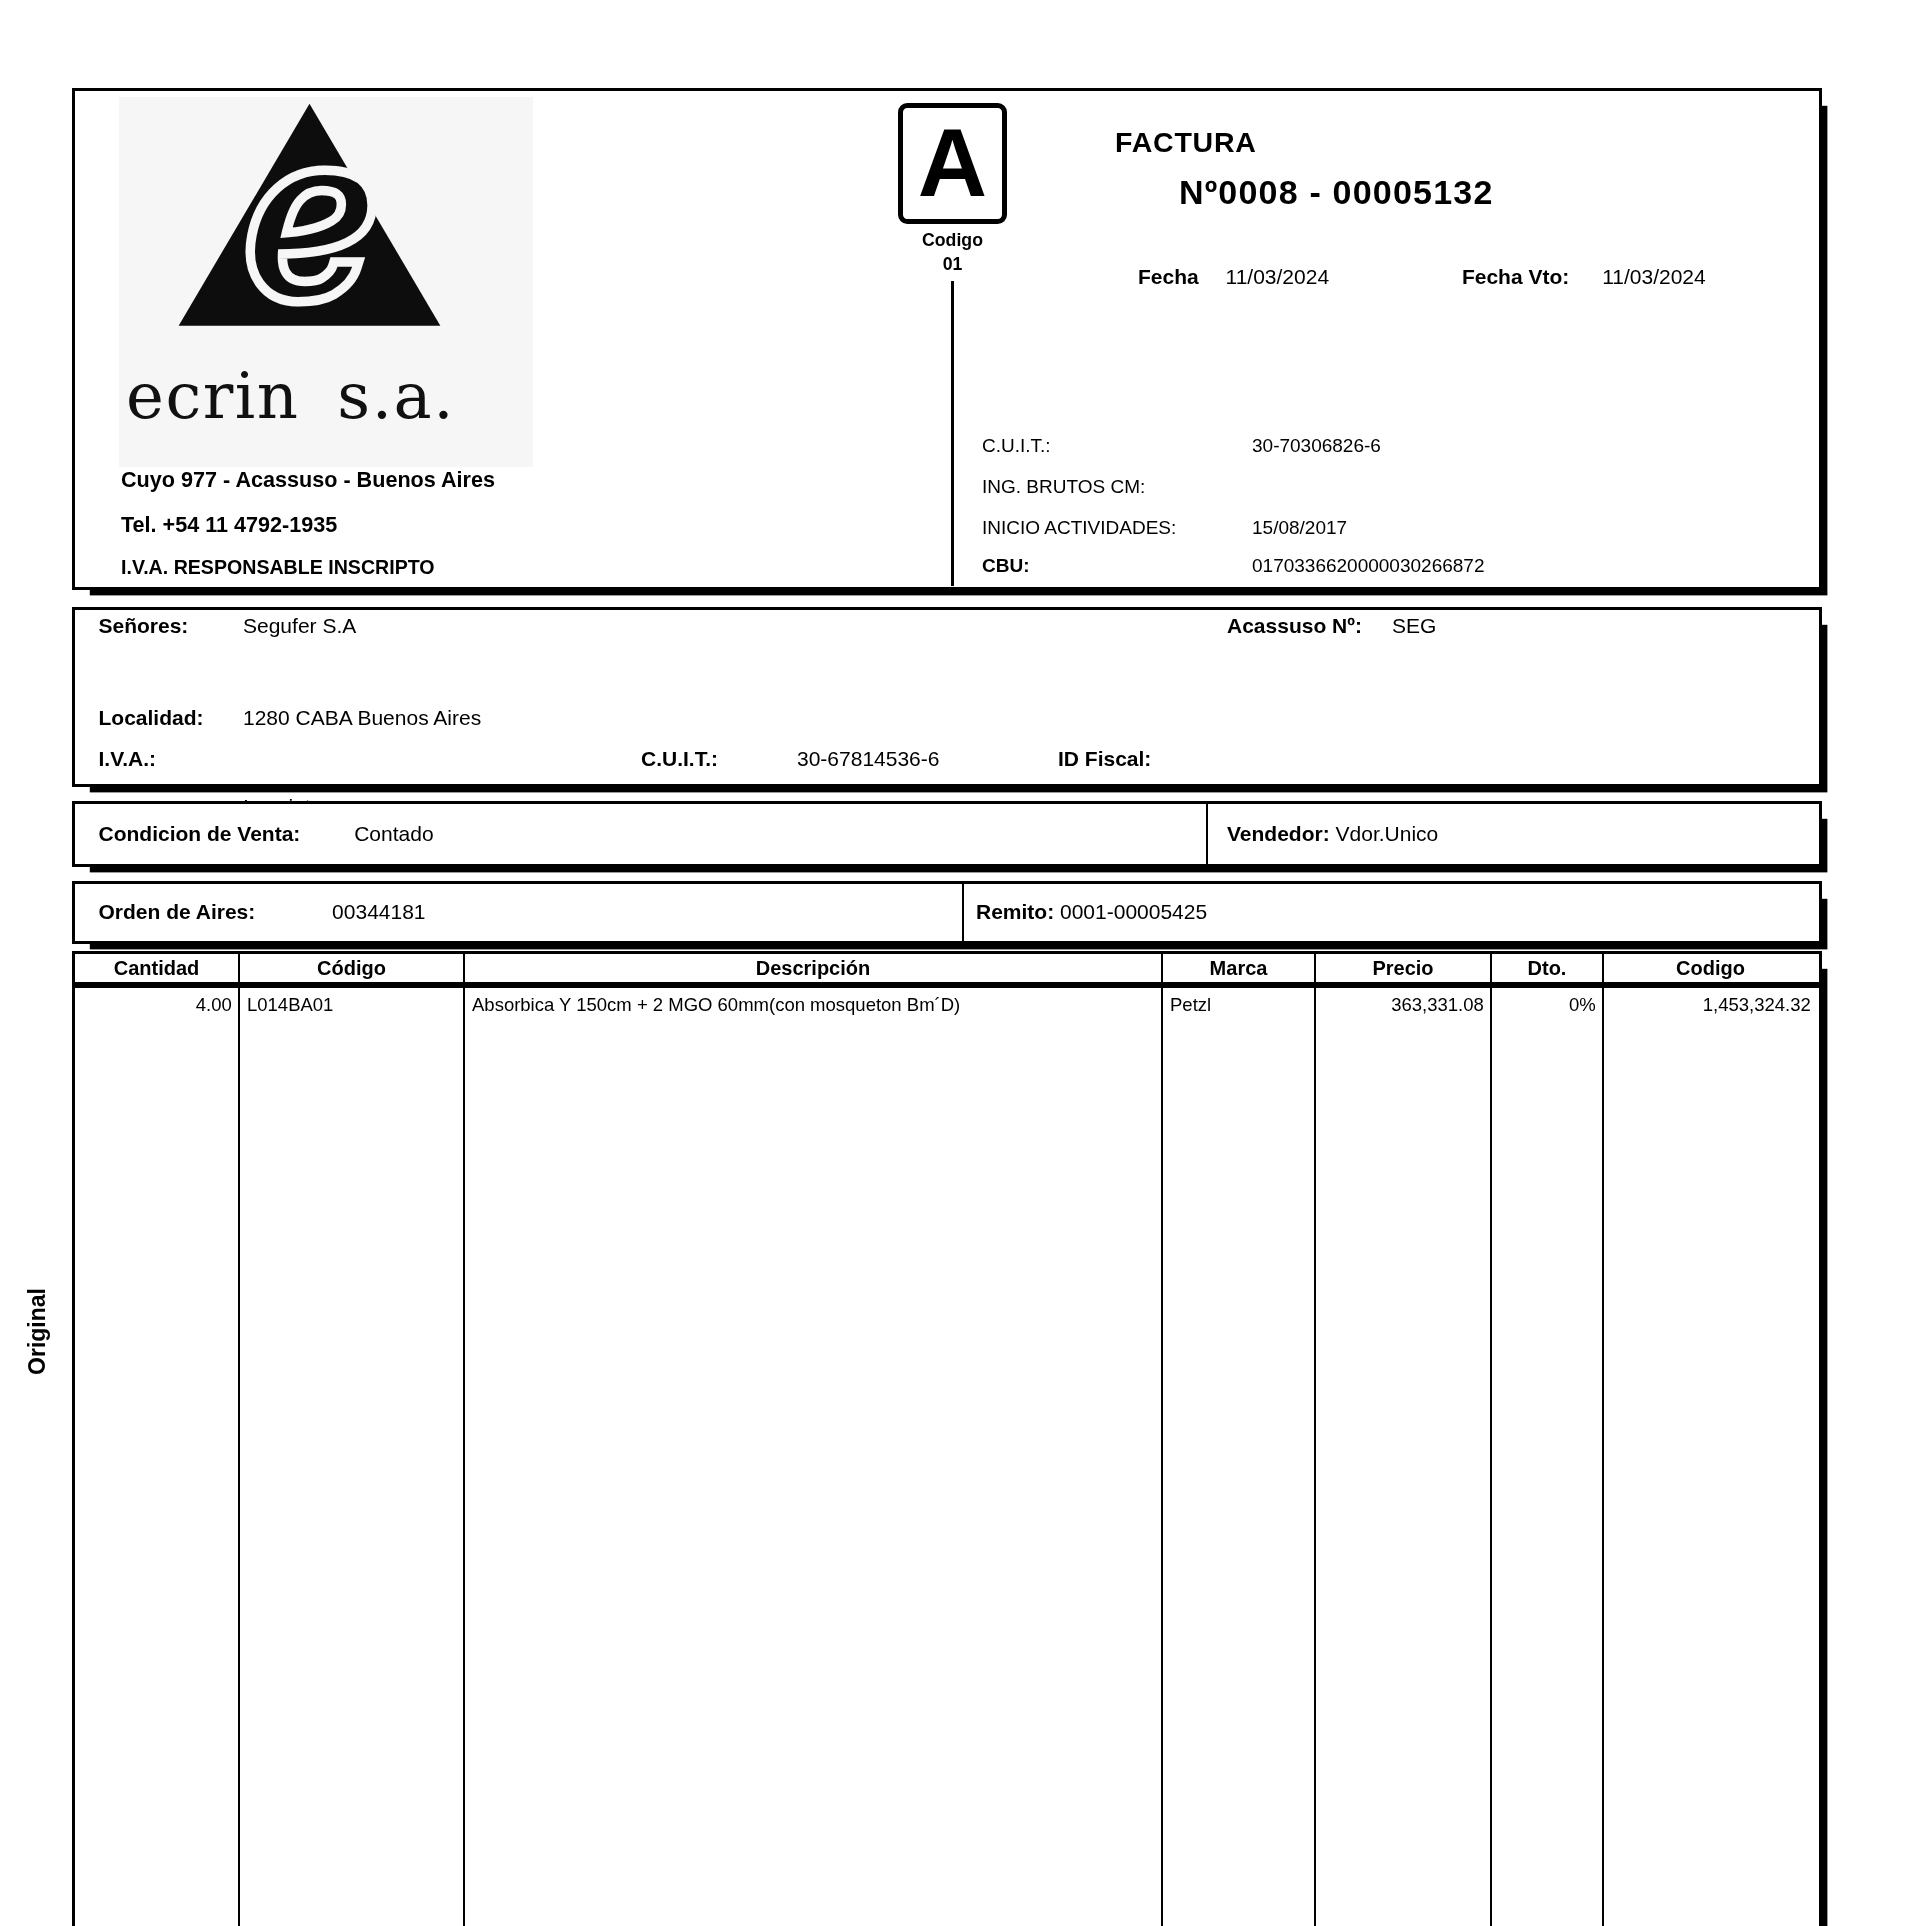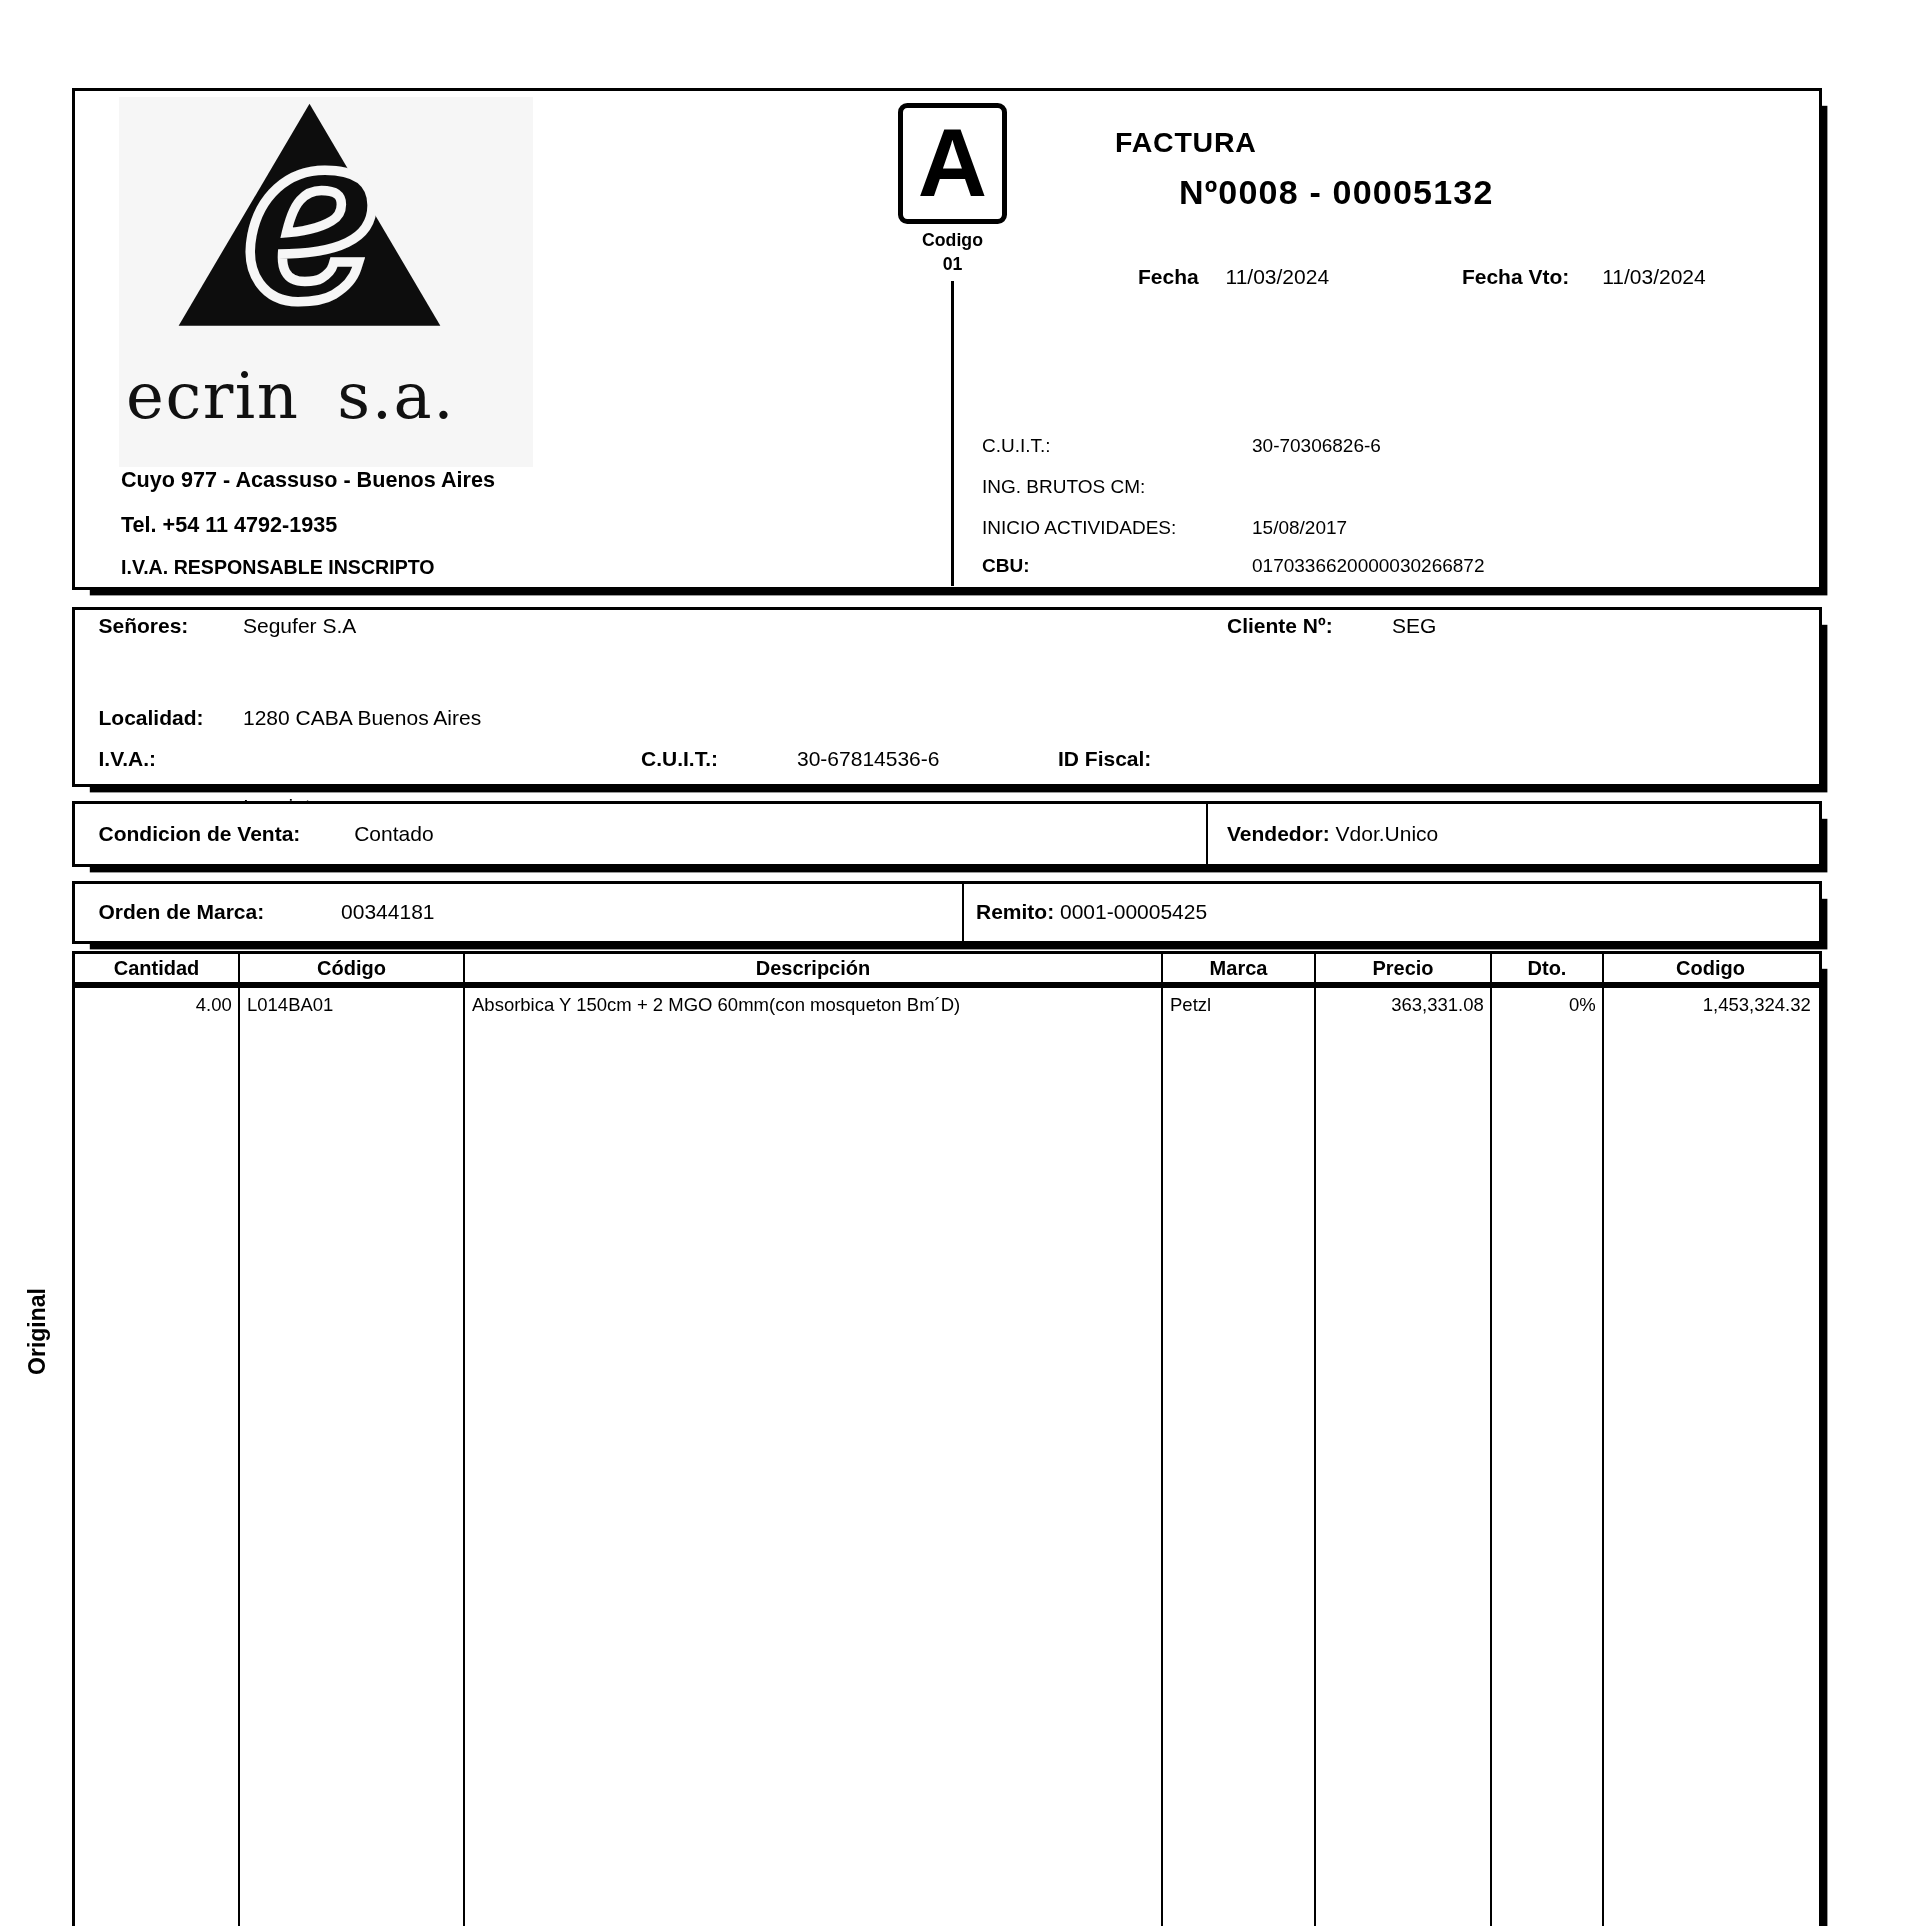--- a/index.html
+++ b/index.html
@@ -125,21 +125,21 @@
     <div class="fiscal-label" style="top: 426px;">INICIO ACTIVIDADES:</div>
     <div class="fiscal-value" style="top: 426px;">15/08/2017</div>
     <div class="fiscal-label b" style="top: 464px;">CBU:</div>
     <div class="fiscal-value" style="top: 464px;">0170336620000030266872</div>
   </div>
 
   <div class="box" id="customerBox">
     <div class="crow" style="top: 4px;">
       <span class="b" style="left: 23.5px;">Señores:</span>
       <span style="left: 168px;">Segufer S.A</span>
-      <span class="b" style="left: 1152px;">Cliente Nº:</span>
+      <span class="b" style="left: 1152px;">Acassuso Nº:</span>
       <span style="left: 1317px;">SEG</span>
     </div>
     <div class="crow" style="top: 96px;">
       <span class="b" style="left: 23.5px;">Localidad:</span>
       <span style="left: 168px;">1280 CABA Buenos Aires</span>
     </div>
     <div class="crow" style="top: 137px;">
       <span class="b" style="left: 23.5px;">I.V.A.:</span>
       <span style="left: 168px; margin-top: 48px;">Inscripto</span>
       <span class="b" style="left: 566px;">C.U.I.T.:</span>
@@ -156,21 +156,21 @@
     </div>
     <div class="pair" style="left: 1152px; top: 17.7px;">
       <span class="b">Vendedor:</span>
       <span> Vdor.Unico</span>
     </div>
   </div>
 
   <div class="box" id="ordenBox">
     <div class="split-line" style="left: 887px;"></div>
     <div class="pair" style="left: 23.5px; top: 16px;">
-      <span class="b">Orden de Marca:</span>
+      <span class="b">Orden de Aires:</span>
       <span style="padding-left: 71px;">00344181</span>
     </div>
     <div class="pair" style="left: 901px; top: 16px;">
       <span class="b">Remito:</span>
       <span> 0001-00005425</span>
     </div>
   </div>
 
   <div class="box" id="itemsBox">
     <div class="igrid t-head">

